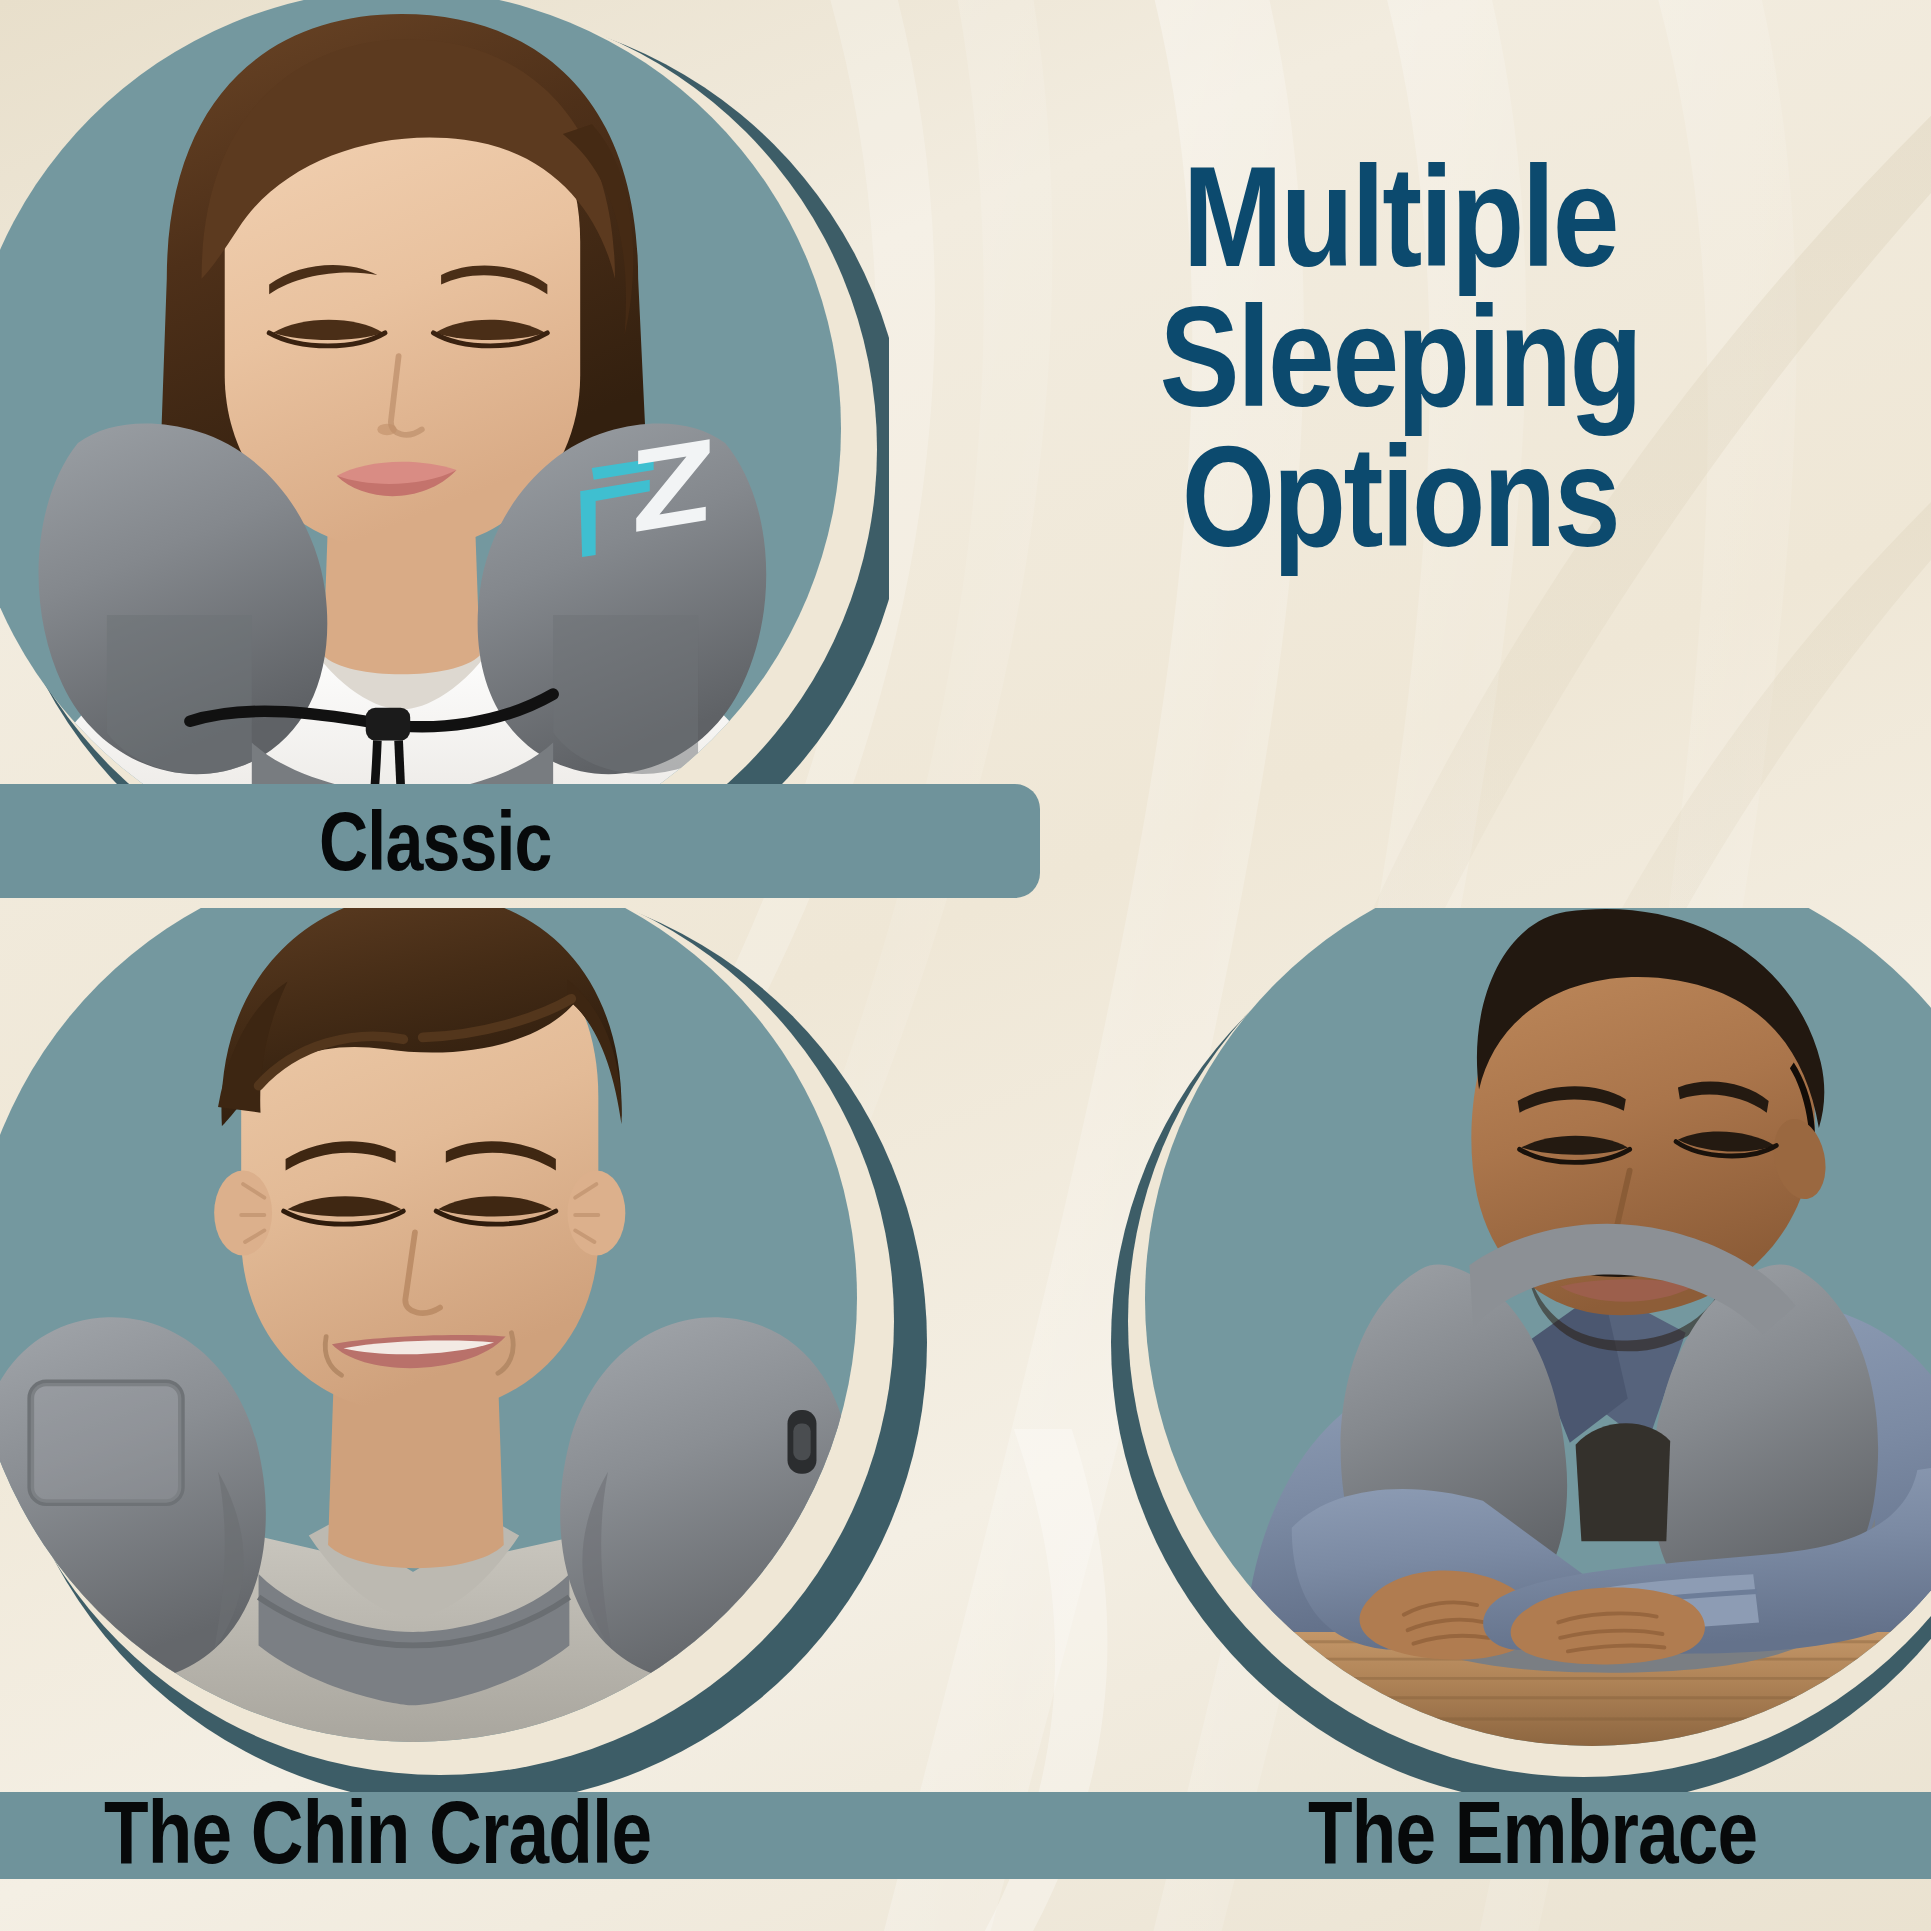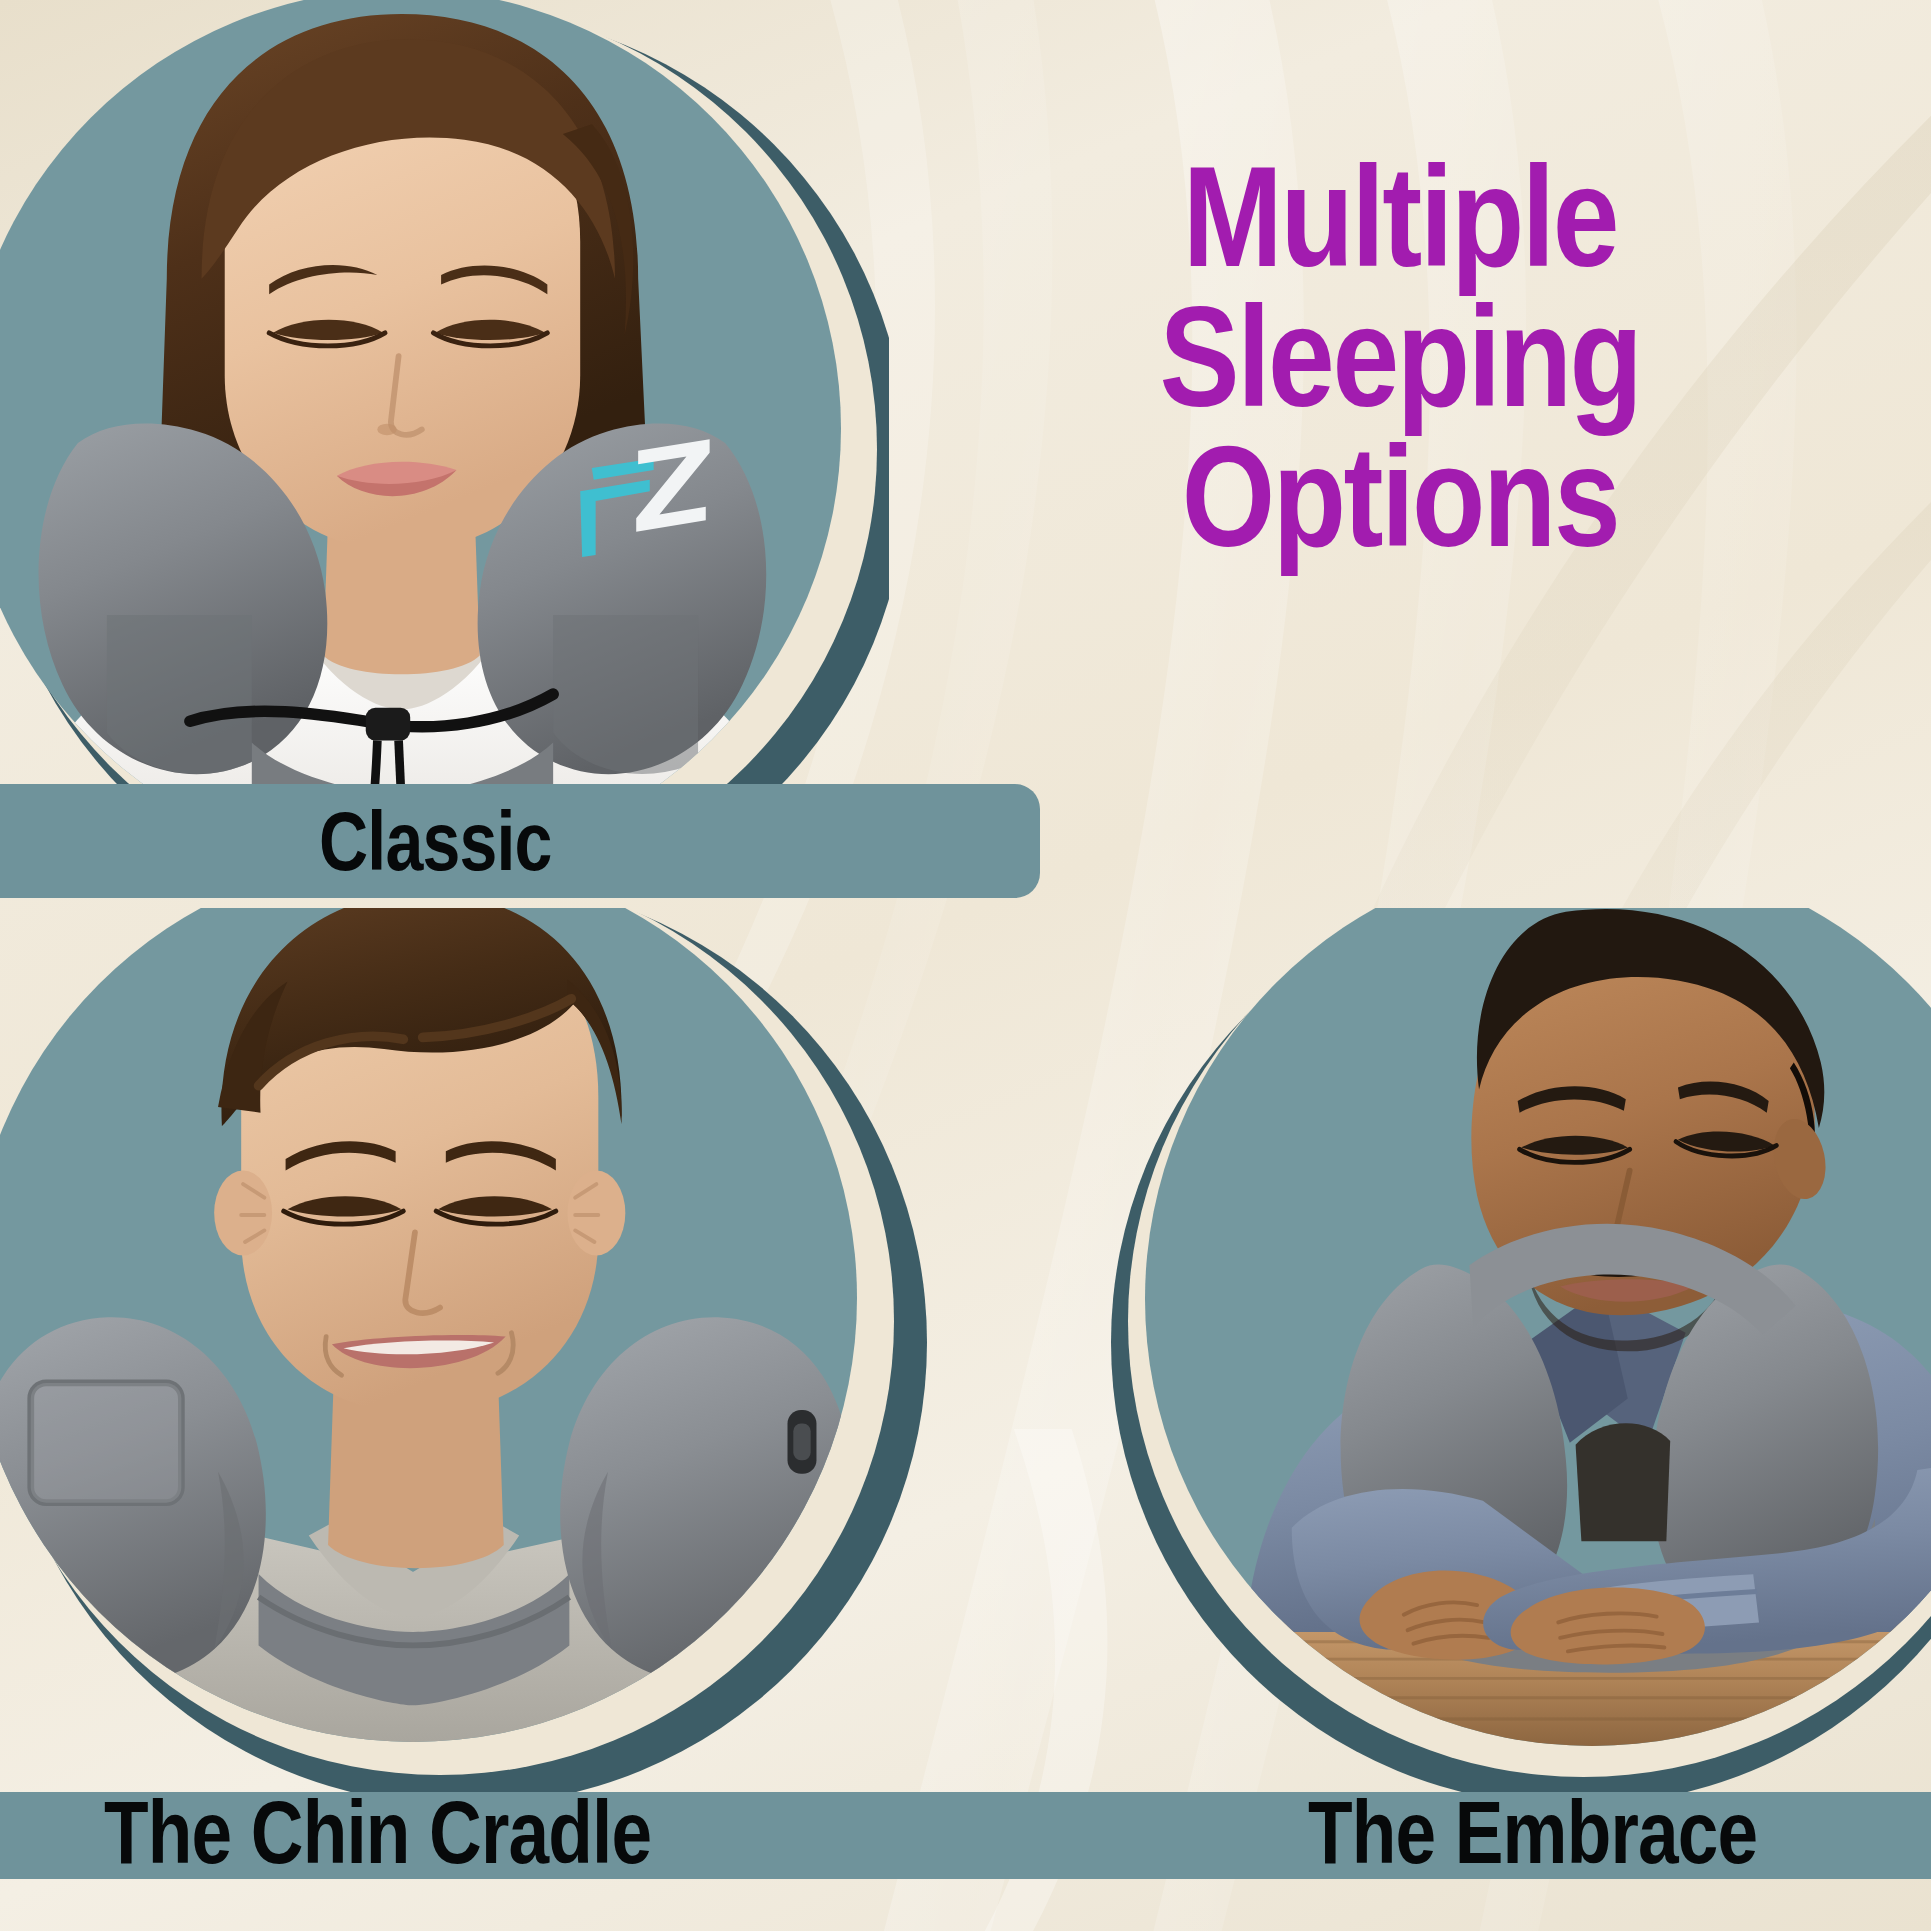--- a/index.html
+++ b/index.html
@@ -36,21 +36,21 @@
     white-space:nowrap;
   }
 
   
   #headline{
     position:absolute;left:917px;top:147px;width:966px;
     text-align:center;
     font-family:"Liberation Sans", sans-serif;
     font-weight:bold;
     font-size:143px;line-height:0.98;
-    color:#a21caf;letter-spacing:-2.9px;
+    color:#0c4a6e;letter-spacing:-2.9px;
   }
   #headline .hl{display:block;transform:scaleX(.84);}
 
   .clip-box{position:absolute;overflow:hidden;}
 </style>
 </head>
 <body>
 
 <div id="stage">
 

